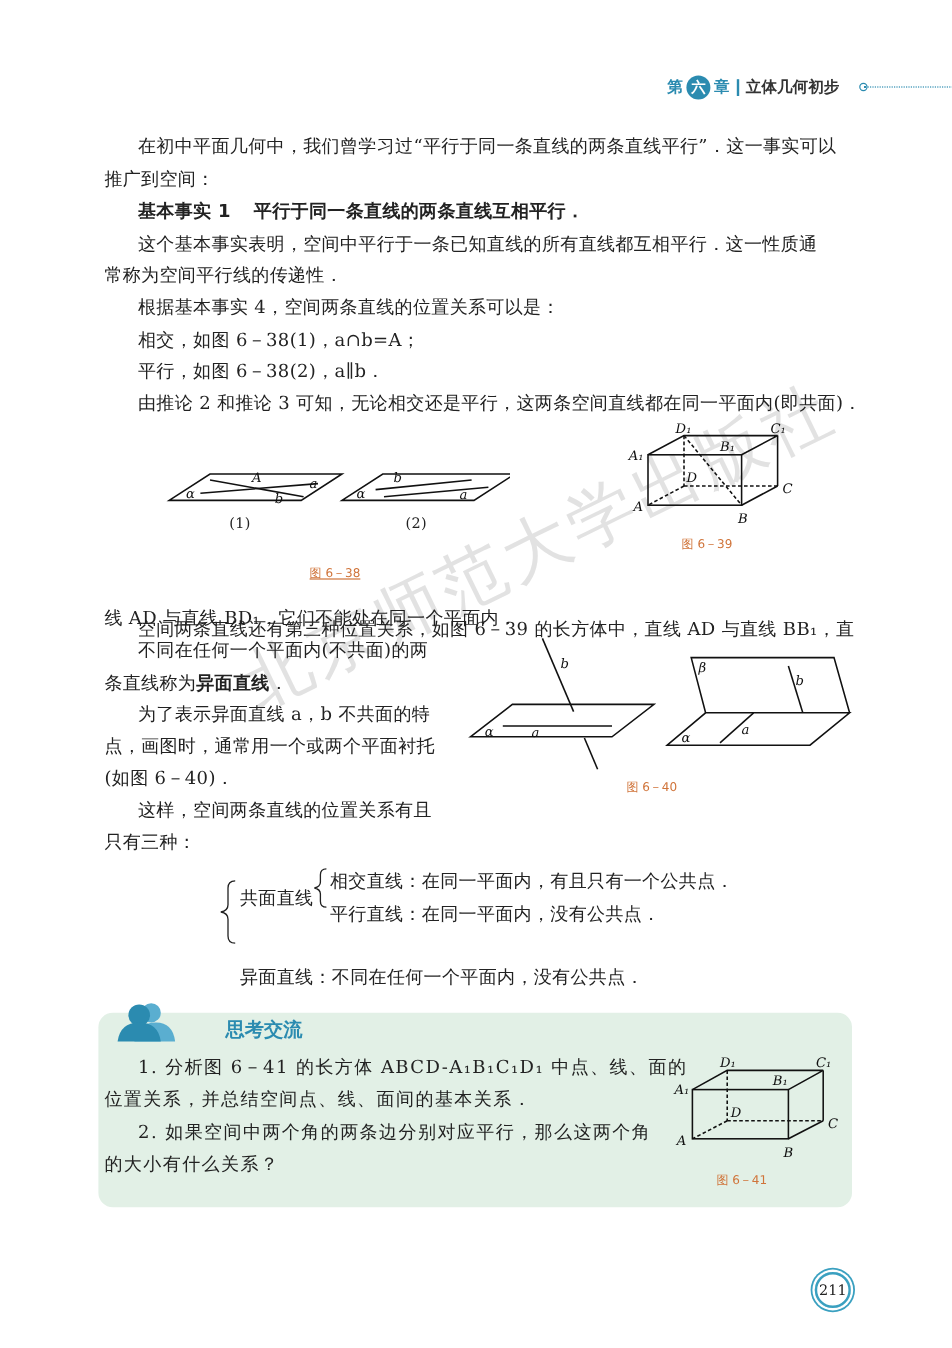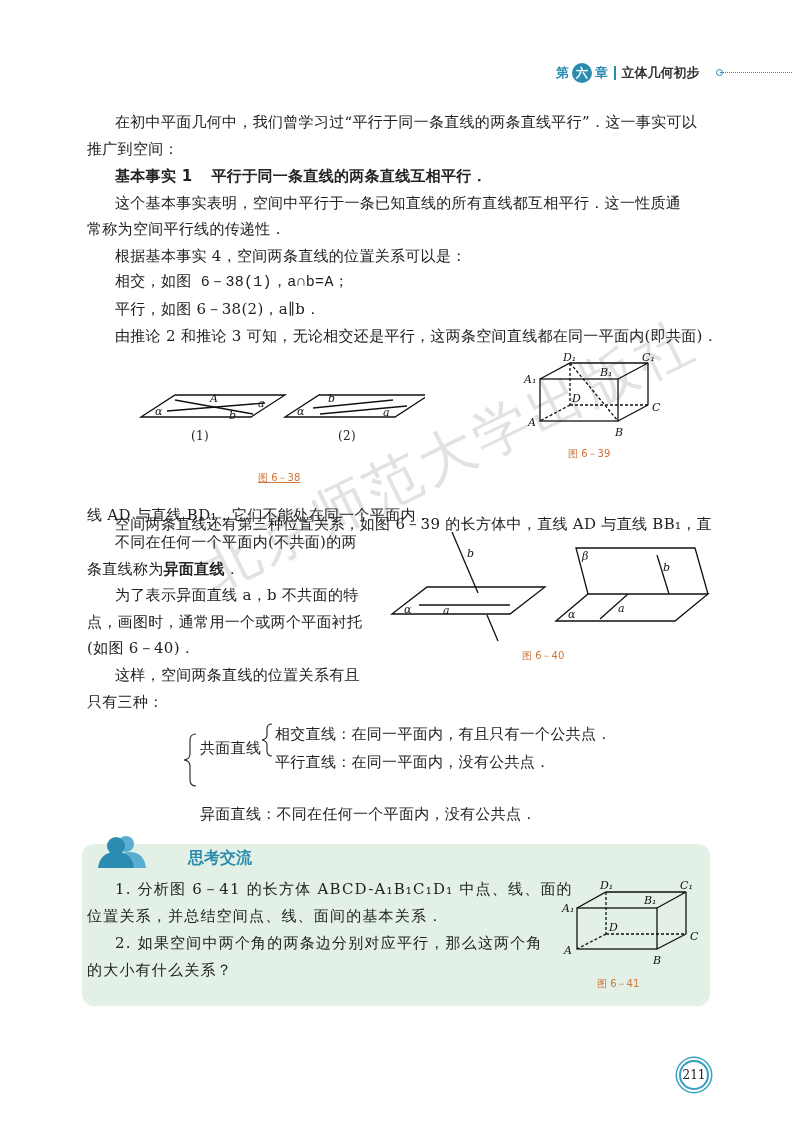--- a/index.html
+++ b/index.html
@@ -41,21 +41,21 @@
 <div class="p" style="left:87px;top:139px;">推广到空间：</div>
 
 <div class="p" style="left:115px;top:166px;">
   <span class="bold">基本事实 1</span>
   <span class="bold" style="margin-left:14px;">平行于同一条直线的两条直线互相平行．</span>
 </div>
 
 <div class="p" style="left:115px;top:193px;">这个基本事实表明，空间中平行于一条已知直线的所有直线都互相平行．这一性质通</div>
 <div class="p" style="left:87px;top:219px;">常称为空间平行线的传递性．</div>
 <div class="p" style="left:115px;top:246px;">根据基本事实 4，空间两条直线的位置关系可以是：</div>
-<div class="p" style="left:115px;top:273px;font-family:Liberation Mono, monospace;">相交，如图 6－38(1)，a∩b=A；</div>
+<div class="p" style="left:115px;top:273px;">相交，如图 6－38(1)，a∩b=A；</div>
 <div class="p" style="left:115px;top:299px;">平行，如图 6－38(2)，a∥b．</div>
 <div class="p" style="left:115px;top:326px;">由推论 2 和推论 3 可知，无论相交还是平行，这两条空间直线都在同一平面内(即共面)．</div>
 
 <svg class="abs" style="left:125px;top:385px;" width="300" height="50">
   <g stroke="#111" stroke-width="1.3" fill="none">
     <polygon points="16,32 50,10 160,10 126,32"></polygon>
     <line x1="50" y1="15" x2="128" y2="29"></line>
     <line x1="42" y1="26" x2="140" y2="18"></line>
     <polygon points="160,32 194,10 304,10 270,32"></polygon>
     <line x1="188" y1="23" x2="268" y2="15"></line>

